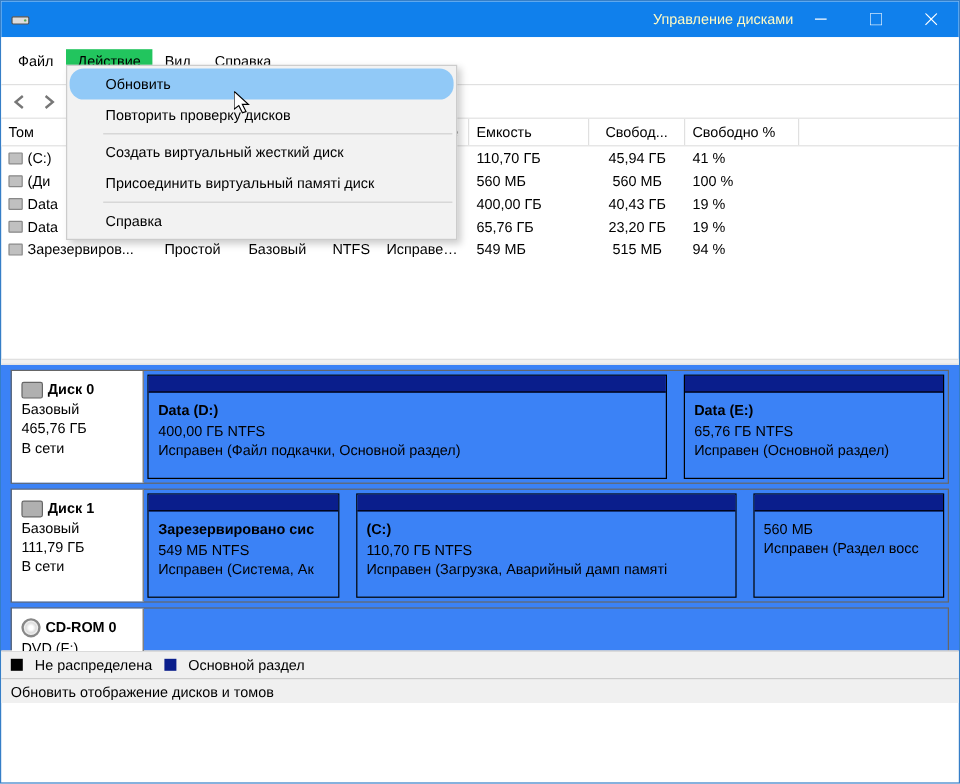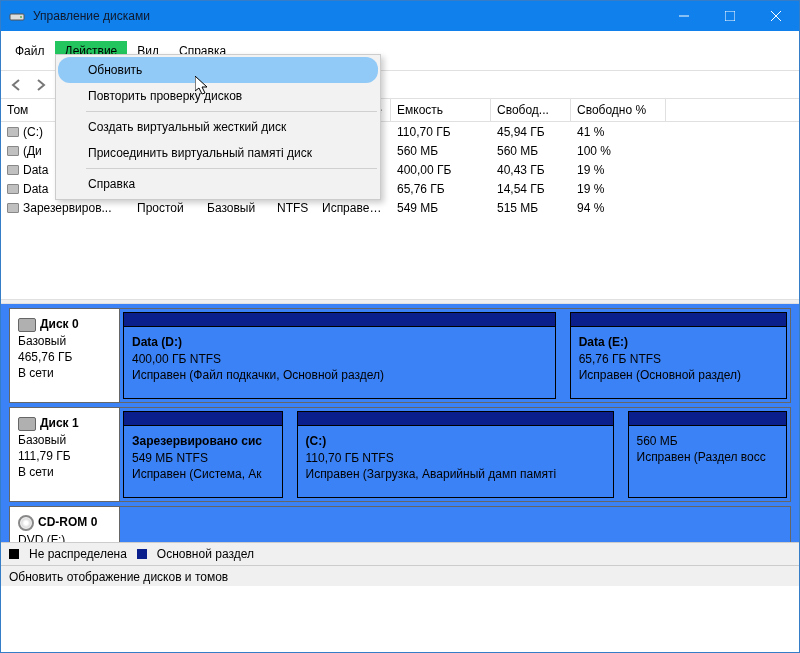--- a/index.html
+++ b/index.html
@@ -1,18 +1,18 @@
 <!DOCTYPE html>
 <html><head>
 <meta charset="utf-8">
 <style>
   * { box-sizing: border-box; margin: 0; padding: 0; }
   body { font-family: 'Segoe UI', Arial, sans-serif; font-size: 12px; color: #000; background: #fff; width: 800px; height: 653px; overflow: hidden; border: 1px solid #357EC7; }
   
-  .titlebar { background: #1080ec; color: #0f172a; height: 30px; display: flex; align-items: center; padding-left: 8px; }
+  .titlebar { background: #1080ec; color: #fef9c3; height: 30px; display: flex; align-items: center; padding-left: 8px; text-align: right; }
   .titlebar .app-icon { width: 16px; height: 16px; margin-right: 8px; }
   .titlebar .title { flex: 1; font-size: 12px; }
   .titlebar .winbtn { width: 46px; height: 30px; display: flex; align-items: center; justify-content: center; color: #fff; }
   
   .menubar { background: #fff; height: 40px; display: flex; align-items: center; padding: 0 4px; border-bottom: 1px solid #e0e0e0; position: relative; }
   .menubar .mitem { padding: 3px 10px; cursor: default; }
   .menubar .mitem.active { background: #22c55e; }
   
   .toolbar { background: #fff; height: 28px; display: flex; align-items: center; padding: 0 6px; border-bottom: 1px solid #e0e0e0; }
   .toolbar .tbtn { width: 20px; height: 20px; margin-right: 4px; display:flex; align-items:center; justify-content:center; opacity:0.8; }
@@ -20,21 +20,21 @@
   .dropdown { position: absolute; top: 23px; left: 54px; width: 326px; background: #f2f2f2; border: 1px solid #ccc; box-shadow: 3px 3px 6px rgba(0,0,0,0.2); z-index: 100; padding: 2px; }
   .dropdown .ditem { padding: 6px 8px 6px 30px; cursor: default; font-size: 12px; color: #000; border-radius: 12px; }
   .dropdown .ditem.hl { background: #91c9f7; }
   .dropdown .dsep { height: 1px; background: #d0d0d0; margin: 2px 1px 2px 28px; }
   
   .vol-table { width: 100%; }
   .vol-head { display: flex; border-bottom: 1px solid #e0e0e0; background: #fff; }
   .vol-head .cell { border-right: 1px solid #e0e0e0; padding: 4px 6px; font-size: 12px; overflow: hidden; white-space: nowrap; text-overflow: ellipsis; }
   .vol-body .row { display: flex; height: 19px; align-items: center; }
   .vol-body .cell { padding: 1px 6px; font-size: 12px; overflow: hidden; white-space: nowrap; text-overflow: ellipsis; }
-  .c0{width:130px;} .c1{width:70px;} .c2{width:70px;} .c3{width:45px;} .c4{width:75px;} .c5{width:100px;} .c6{width:80px;} .c7{width:95px;}
+  .c0{width:130px;} .c1{width:70px;} .c2{width:70px;} .c3{width:45px;} .c4{width:75px;} .c5{width:100px;} .c6{width:80px;text-align:center;} .c7{width:95px;}
   .vol-icon { display:inline-block; width:12px; height:10px; background:#c0c0c0; border:1px solid #888; vertical-align:middle; margin-right:4px; border-radius:1px; }
   
   .top-pane { height: 200px; overflow:hidden; }
   .splitter { height: 5px; background: #f0f0f0; border-top:1px solid #e0e0e0; border-bottom:1px solid #e0e0e0; cursor:row-resize; }
   
   .disk-pane { background:#3b82f6; overflow-y:auto; height: 238px; }
   .disk-row { display:flex; border:1px solid #666; margin:4px 8px; min-height: 95px; }
   .disk-label { width:110px; padding:8px; border-right:1px solid #666; background:#fff; }
   .disk-label .dname { font-weight:bold; font-size:12px; }
   .disk-label .dinfo { font-size:12px; margin-top:2px; }
@@ -162,21 +162,21 @@
     <div class="cell c6">40,43 ГБ</div>
     <div class="cell c7">19 %</div>
         </div>
         <div class="row">
     <div class="cell c0"><span class="vol-icon"></span><span>Data</span></div>
     <div class="cell c1"></div>
     <div class="cell c2"></div>
     <div class="cell c3"></div>
     <div class="cell c4">Исправен...</div>
     <div class="cell c5">65,76 ГБ</div>
-    <div class="cell c6">14,54 ГБ</div>
+    <div class="cell c6">23,20 ГБ</div>
     <div class="cell c7">19 %</div>
         </div>
         <div class="row">
     <div class="cell c0"><span class="vol-icon"></span><span>Зарезервиров...</span></div>
     <div class="cell c1">Простой</div>
     <div class="cell c2">Базовый</div>
     <div class="cell c3">NTFS</div>
     <div class="cell c4">Исправен...</div>
     <div class="cell c5">549 МБ</div>
     <div class="cell c6">515 МБ</div>

